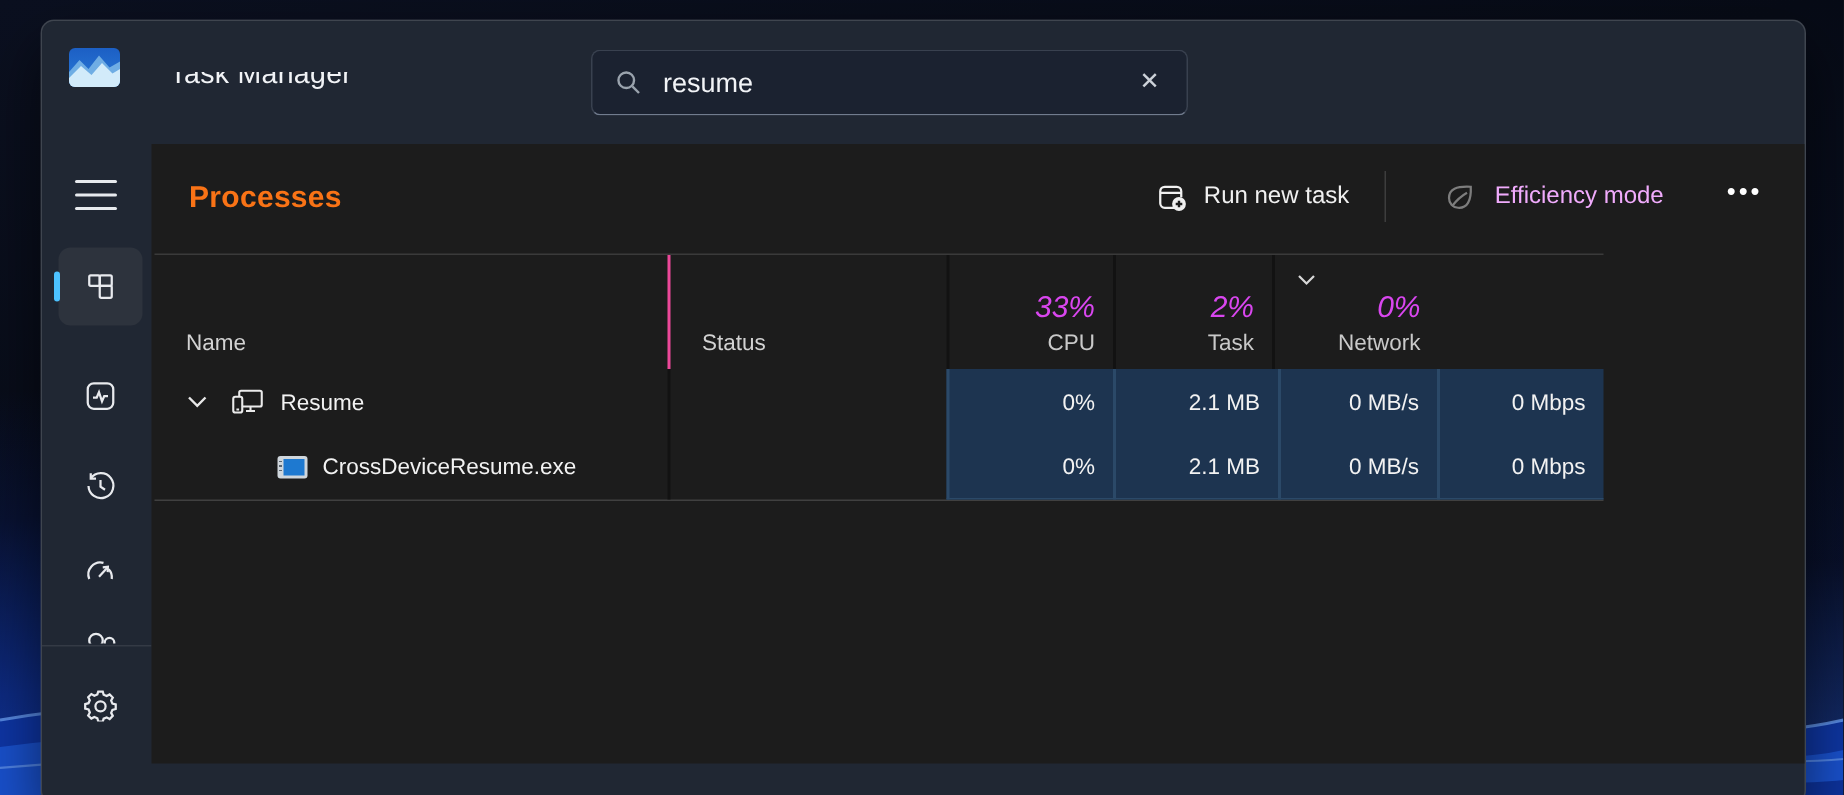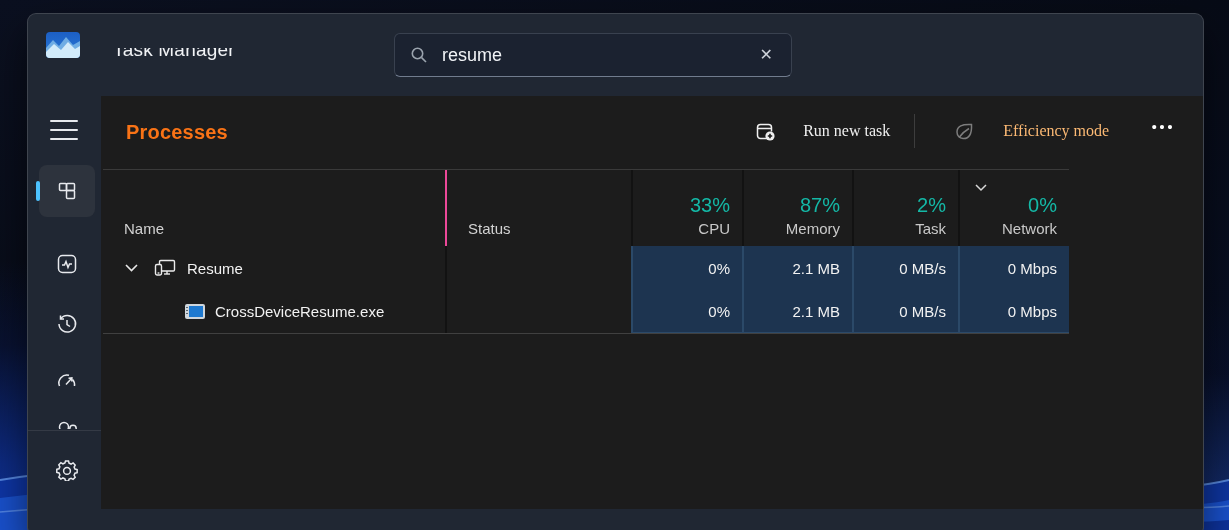--- a/index.html
+++ b/index.html
@@ -61,33 +61,33 @@
 
   
   .panel { position:absolute; left:73px; top:82px; width:1104px; height:413px;
     background:#1c1c1c; }
 
   .page-title { position:absolute; left:25px; top:25px; font-size:20px;
     font-weight:bold; color:#f97316; letter-spacing:.2px; }
 
   .toolbar { position:absolute; right:18px; top:12px; height:46px;
     display:flex; align-items:center; }
-  .tool-btn { display:flex; align-items:center; gap:27px; padding:8px 14px;
+  .tool-btn { display:flex; align-items:center; gap:11px; padding:8px 14px;
     background:none; border:none; color:#f0f0f0; font-size:16px;
-    font-family:Liberation Serif, serif; cursor:pointer; border-radius:5px; }
-  .tool-btn.disabled { color:#fdba74; cursor:default; }
+    font-family:Liberation Sans, sans-serif; cursor:pointer; border-radius:5px; }
+  .tool-btn.disabled { color:#f0abfc; cursor:default; }
   .tool-sep { width:1px; height:34px; background:#3d3d3d; margin:0 10px; }
   .more-btn { font-size:17px; letter-spacing:2px; padding:8px 12px 14px 12px; color:#fff; }
 
   
   .table { position:absolute; left:2px; top:73px; width:966px; }
   .thead { display:flex; height:77px; border-top:1px solid #3a3a3a; }
   .th { display:flex; flex-direction:column; justify-content:flex-end; padding-bottom:9px; }
   .th.stat { align-items:flex-end; padding-right:12px; border-left:2px solid #121212; position:relative; }
-  .th .usage { font-size:20px; color:#14b8a6; margin-bottom:3px; }
+  .th .usage { font-size:20px; color:#d946ef; margin-bottom:3px;font-style:italic; }
   .th .lbl { font-size:15px; color:#c9c9c9; }
   .th.txt { padding-left:21px; font-size:15px; color:#d2d2d2; }
   .th.status-col { border-left:2px solid #ec4899; }
   .sort-chevron { position:absolute; left:14px; top:8px; }
 
   .col-name{width:342px;} .col-status{width:186px;} .col-cpu{width:111px;}
   .col-mem{width:110px;} .col-disk{width:106px;} .col-net{width:111px;}
 
   .trow { display:flex; height:44px; }
   .td { display:flex; align-items:center; font-size:15px; color:#f2f2f2; }
@@ -242,24 +242,20 @@
       <div class="thead">
         <div class="th txt col-name">
           <span>Name</span>
         </div>
         <div class="th txt status-col col-status">
           <span>Status</span>
         </div>
         <div class="th stat col-cpu">
           <span class="usage">33%</span>
           <span class="lbl">CPU</span>
-        </div>
-        <div class="th stat col-mem">
-          <span class="usage">87%</span>
-          <span class="lbl">Memory</span>
         </div>
         <div class="th stat col-disk">
           <span class="usage">2%</span>
           <span class="lbl">Task</span>
         </div>
         <div class="th stat col-net">
           <span class="sort-chevron">
             <svg width="14" height="9" viewBox="0 0 14 9" fill="none" stroke="#d8d8d8" stroke-width="1.5">
               <polyline points="2,2 7,7 12,2"></polyline>
             </svg>

